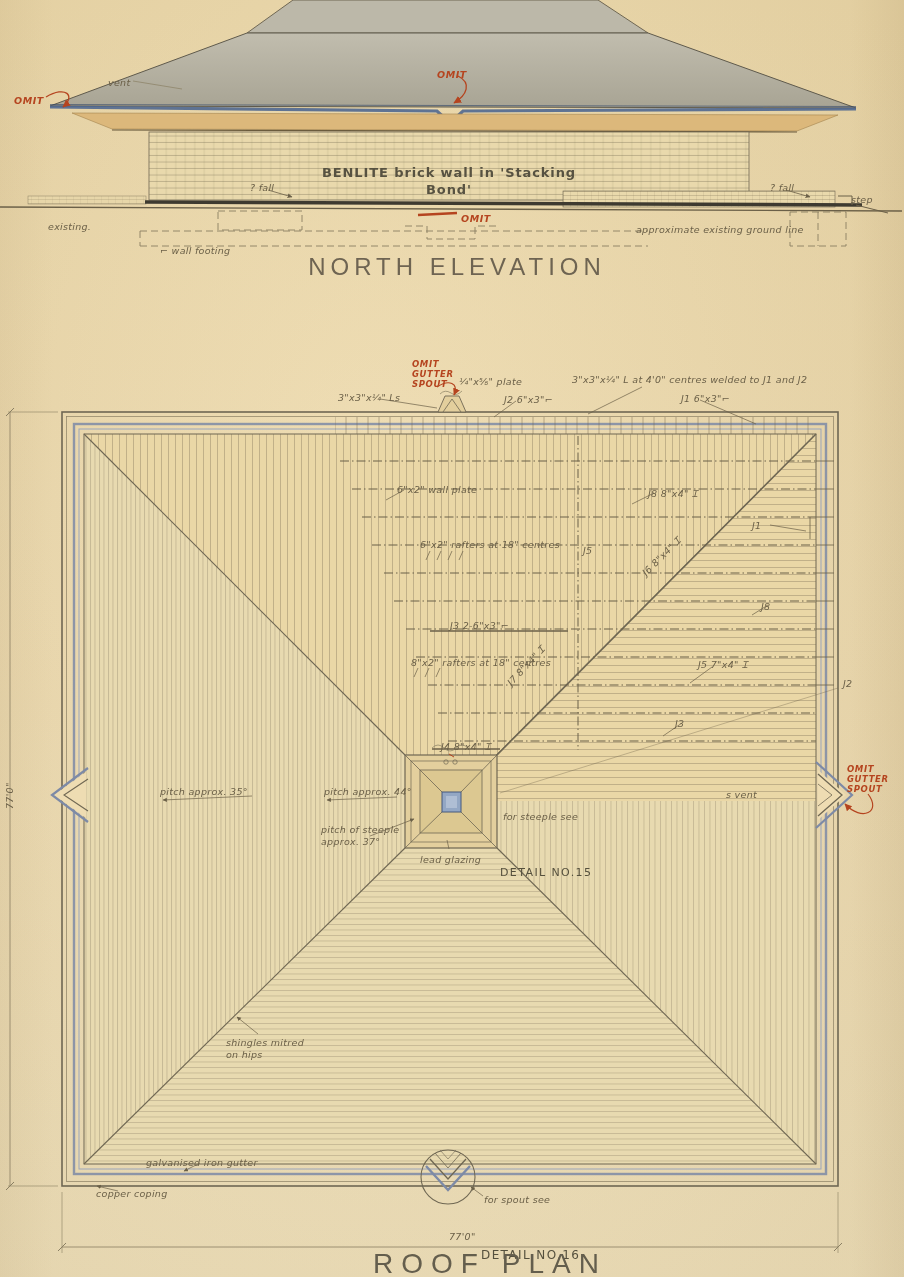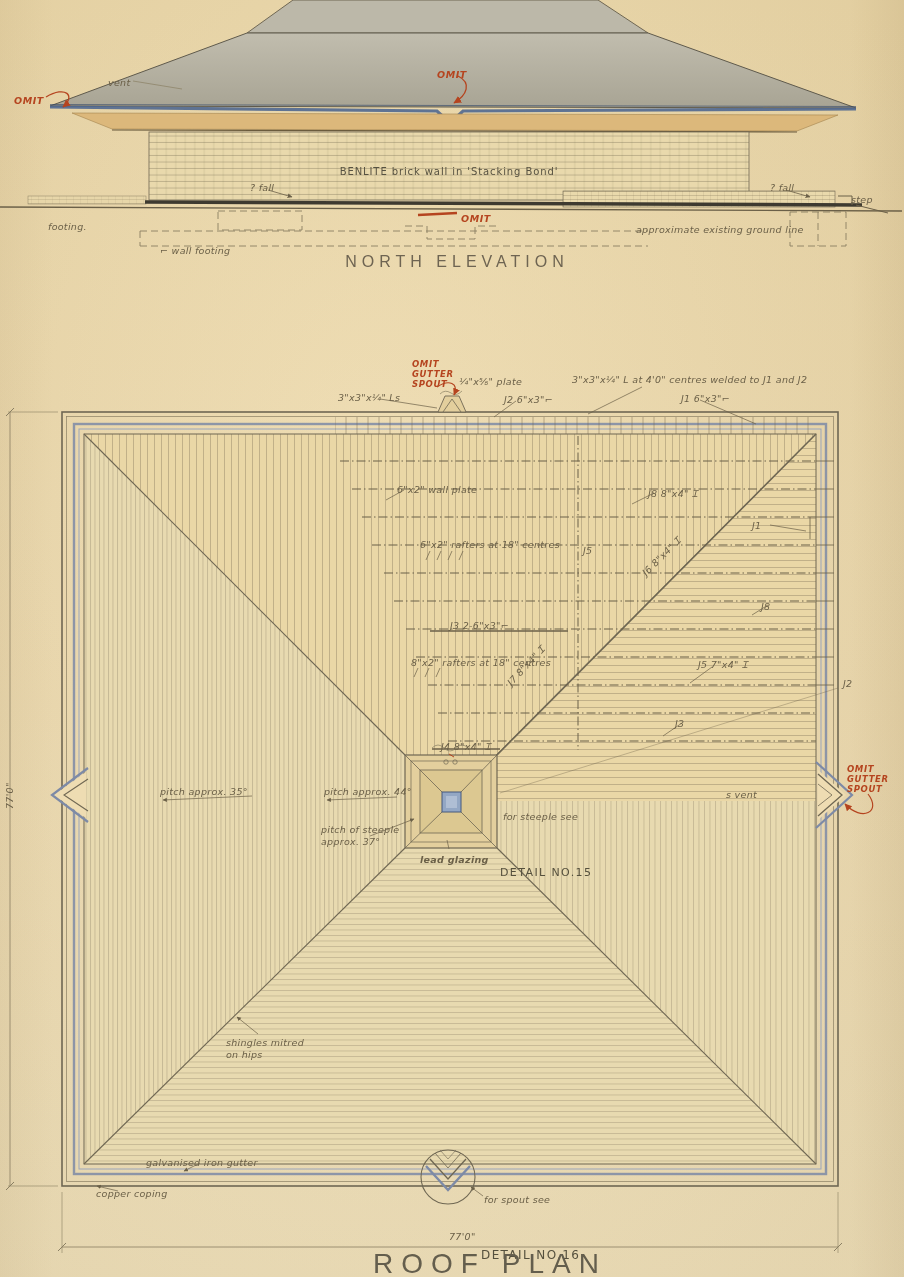--- a/index.html
+++ b/index.html
@@ -16,26 +16,26 @@
   }
   svg{position:absolute;left:0;top:0;z-index:1;}
   #labels{position:absolute;left:0;top:4px;width:100%;height:100%;z-index:2;}
   .lbl{
     position:absolute;font-family:"DejaVu Sans",sans-serif;font-style:italic;
     font-size:9.5px;color:#6b6048;white-space:pre-line;line-height:1.3;
     transform-origin:left top;letter-spacing:.3px;
   }
   .lbl.red{color:#b5441f;font-weight:600;letter-spacing:.6px;line-height:1.15;}
   .lbl.det{font-style:normal;letter-spacing:1.4px;color:#55503d;margin-top:40px;}
-  .lbl.typed{font-style:normal;font-weight:400;font-size:10px;letter-spacing:.9px;color:#575241;}
+  .lbl.typed{font-style:normal;font-weight:700;font-size:13px;letter-spacing:.9px;color:#575241;}
   .title{
     position:absolute;z-index:2;font-family:"Liberation Sans",sans-serif;
     color:#6e6452;text-align:center;
   }
-  #t-elev{left:297px;top:253px;width:320px;font-size:16px;letter-spacing:5px;}
+  #t-elev{left:297px;top:253px;width:320px;font-size:24px;letter-spacing:5px;}
   #t-plan{left:360px;top:1248px;width:260px;font-size:28px;letter-spacing:8px;color:#645e4d;}
 </style>
 </head>
 <body>
 
 <div id="canvas">
 
   <svg width="904" height="1277" viewBox="0 0 904 1277">
     <defs>
       <linearGradient id="gradRoof" x1="0" y1="0" x2="0" y2="1">
@@ -247,21 +247,21 @@
   </svg>
 
   <div id="labels">
       <div class="lbl" style="left: 108px; top: 73px;">vent</div>
       <div class="lbl red" style="left: 14px; top: 92px;">OMIT</div>
       <div class="lbl red" style="left: 437px; top: 66px;">OMIT</div>
       <div class="lbl typed" style="left: 299px; top: 161px; width: 300px; text-align: center;">BENLITE brick wall in 'Stacking Bond'</div>
       <div class="lbl" style="left: 250px; top: 178px;">? fall</div>
       <div class="lbl" style="left: 770px; top: 178px;">? fall</div>
       <div class="lbl" style="left: 851px; top: 190px;">step</div>
-      <div class="lbl" style="left: 48px; top: 217px;">footing.</div>
+      <div class="lbl" style="left: 48px; top: 217px;">existing.</div>
       <div class="lbl" style="left: 160px; top: 241px;">⌐ wall footing</div>
       <div class="lbl red" style="left: 461px; top: 210px;">OMIT</div>
       <div class="lbl" style="left: 636px; top: 220px;">approximate existing ground line</div>
       <div class="lbl" style="left: 338px; top: 388px;">3"x3"x¼" Ls</div>
       <div class="lbl red" style="left: 412px; top: 356px; font-size: 8.5px;">OMIT
 GUTTER
 SPOUT</div>
       <div class="lbl" style="left: 459px; top: 372px;">¼"x⅝" plate</div>
       <div class="lbl" style="left: 504px; top: 390px;">J2  6"x3"⌐</div>
       <div class="lbl" style="left: 572px; top: 370px;">3"x3"x¼" L at 4'0" centres welded to J1 and J2</div>
@@ -279,21 +279,21 @@
       <div class="lbl" style="left: 698px; top: 655px;">J5  7"x4" Ɪ</div>
       <div class="lbl" style="left: 843px; top: 674px;">J2</div>
       <div class="lbl" style="left: 675px; top: 714px;">J3</div>
       <div class="lbl" style="left: 441px; top: 737px;">J4  8"x4" Ɪ</div>
       <div class="lbl" style="left: 160px; top: 782px;">pitch approx. 35°</div>
       <div class="lbl" style="left: 324px; top: 782px;">pitch approx. 44°</div>
       <div class="lbl" style="left: 321px; top: 820px;">pitch of steeple
 approx. 37°</div>
       <div class="lbl" style="left: 503px; top: 807px;">for steeple see</div>
       <div class="lbl det" style="left: 500px; top: 822px; font-size: 11px;">DETAIL NO.15</div>
-      <div class="lbl" style="left: 420px; top: 850px; font-weight: bold;">lead glazing</div>
+      <div class="lbl" style="left: 420px; top: 850px;">lead glazing</div>
       <div class="lbl" style="left: 726px; top: 785px;">s vent</div>
       <div class="lbl red" style="left: 847px; top: 761px; font-size: 8.5px;">OMIT
 GUTTER
 SPOUT</div>
       <div class="lbl" style="left: 226px; top: 1033px;">shingles mitred
 on hips</div>
       <div class="lbl" style="left: 146px; top: 1153px;">galvanised iron gutter</div>
       <div class="lbl" style="left: 96px; top: 1184px;">copper coping</div>
       <div class="lbl" style="left: 484px; top: 1190px;">for spout see</div>
       <div class="lbl det" style="left: 481px; top: 1204px; font-size: 12px;">DETAIL NO.16</div>

